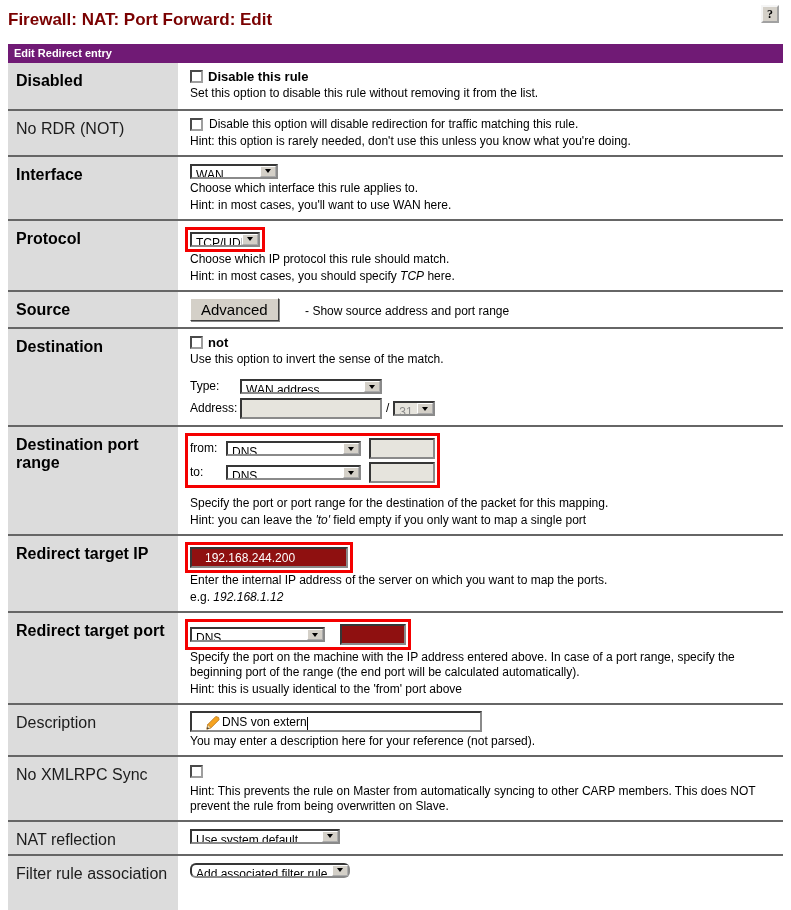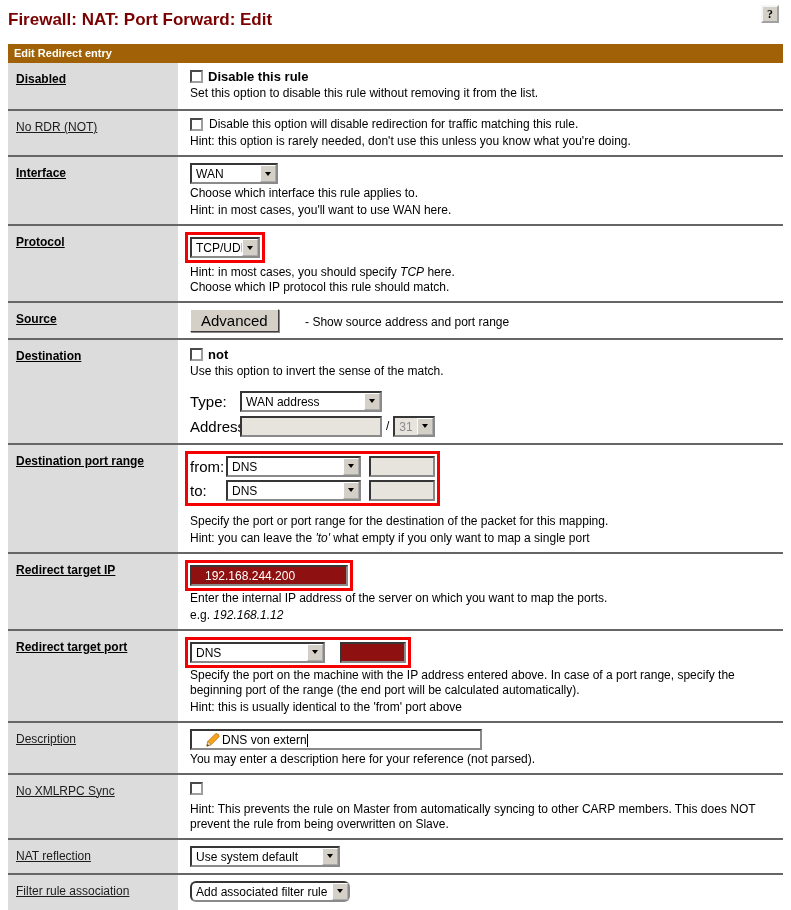--- a/index.html
+++ b/index.html
@@ -15,41 +15,41 @@
   }
   .help-btn {
     position:absolute; top:5px; right:12px; width:18px; height:18px;
     background:#d4d0c8; border:2px outset #f5f5f5; text-align:center;
     font-weight:bold; font-size:12px; line-height:14px; cursor:pointer;
     font-family:"Liberation Serif", serif;
   }
   
   .tbl { margin:0 8px; width:775px; }
   .tbl-header {
-    background:#a16207; color:#fff; font-weight:bold; font-size:11px;
+    background:#701a75; color:#fff; font-weight:bold; font-size:11px;
     height:19px; line-height:19px; padding-left:6px;
   }
   .row { display:flex; border-bottom:2px solid #666; }
   .label-cell {
     width:170px; min-width:170px; background:#dcdcdc;
-    font-size:12px; padding:9px 4px 0 8px; color:#1c1c1c;text-decoration:underline;
+    font-size:16px; padding:9px 4px 0 8px; color:#1c1c1c;
   }
   .label-cell.req { font-weight:bold; color:#000; }
   .content-cell { flex:1; padding:6px 10px 6px 12px; font-size:12px; line-height:15px; }
   .help-text { font-size:12px; line-height:15px; margin-top:2px; }
   .opt-label { font-weight:bold; font-size:13px; vertical-align:middle; margin-left:5px; }
   .it { font-style:italic; }
   
   .cb {
     display:inline-block; width:13px; height:13px; background:#fff;
     border:2px inset #9e9e9e; vertical-align:middle; cursor:pointer;
   }
   .sel {
     display:inline-flex; background:#fff; border:2px inset #8a8a8a;
-    height:21px; vertical-align:middle; cursor:pointer;
+    height:15px; vertical-align:middle; cursor:pointer;
   }
   .sel .txt { padding:2px 5px 0 4px; font-size:12px; white-space:nowrap; flex:1; overflow:hidden; }
   .sel .arrow {
     width:16px; background:#d4d0c8; border:1px outset #fff;
     display:flex; align-items:center; justify-content:center;
   }
   .sel .arrow i {
     width:0; height:0; border-left:3px solid transparent;
     border-right:3px solid transparent; border-top:4px solid #000;
   }
@@ -59,21 +59,21 @@
     display:inline-block; background:#fff; border:2px inset #8a8a8a;
     height:21px; vertical-align:middle; font-size:12px; padding:2px 3px 0 13px;
   }
   .inp.disabled { background:#e6e4dd; }
   .inp.sel-red { background:#8f1010; color:#fff; }
   .caret { display:inline-block; width:1px; height:13px; background:#000; vertical-align:middle; }
   
   .hl { display:inline-block; border:3px solid #f40000; padding:2px; position:relative; left:-5px; vertical-align:middle; }
   
   .sub-row { margin-top:4px; display:flex; align-items:center; }
-  .sub-lab { display:inline-block; width:50px; font-size:15px; }
+  .sub-lab { display:inline-block; width:50px; font-size:12px; }
   .pr-grid .sub-lab { width:36px; }
   .gap { display:inline-block; width:8px; }
   
   .btn {
     display:inline-block; background:#d4d0c8; font-size:15px; cursor:pointer;
     border-top:1px solid #fff; border-left:1px solid #fff;
     border-right:1px solid #404040; border-bottom:1px solid #404040;
     box-shadow:1px 1px 0 #888; padding:3px 10px 3px 10px; text-align:center;
   }
   
@@ -122,22 +122,22 @@
     <div class="label-cell req">Protocol</div>
     <div class="content-cell">
       <span class="hl">
         <span class="sel" style="width:70px;">
           <span class="txt">TCP/UDP</span>
           <span class="arrow">
               <i></i>
             </span>
         </span>
       </span>
+      <div class="help-text" style="margin-top:0;">Choose which IP protocol this rule should match.</div>
       <div class="help-text"><span>Hint: in most cases, you should specify </span><span class="it">TCP</span><span> here.</span></div>
-      <div class="help-text" style="margin-top:0;">Choose which IP protocol this rule should match.</div>
     </div>
   </div>
 
   <div class="row" style="min-height:35px;">
     <div class="label-cell req">Source</div>
     <div class="content-cell">
       <span class="btn">Advanced</span>
       <span style="margin-left:23px;">- Show source address and port range</span>
     </div>
   </div>
@@ -191,21 +191,21 @@
             <span class="txt">DNS</span>
             <span class="arrow">
                 <i></i>
               </span>
           </span>
           <span class="gap"></span>
           <span class="inp disabled" style="width:66px;"></span>
         </span>
       </span>
       <div class="help-text" style="margin-top:8px;">Specify the port or port range for the destination of the packet for this mapping.</div>
-      <div class="help-text"><span>Hint: you can leave the </span><span class="it">'to'</span><span> what empty if you only want to map a single port</span></div>
+      <div class="help-text"><span>Hint: you can leave the </span><span class="it">'to'</span><span> field empty if you only want to map a single port</span></div>
     </div>
   </div>
 
   <div class="row" style="min-height:58px;">
     <div class="label-cell req">Redirect target IP</div>
     <div class="content-cell">
       <span class="hl">
         <span class="inp sel-red" style="width:158px;">192.168.244.200</span>
       </span>
       <div class="help-text" style="margin-top:0;">Enter the internal IP address of the server on which you want to map the ports.</div>

